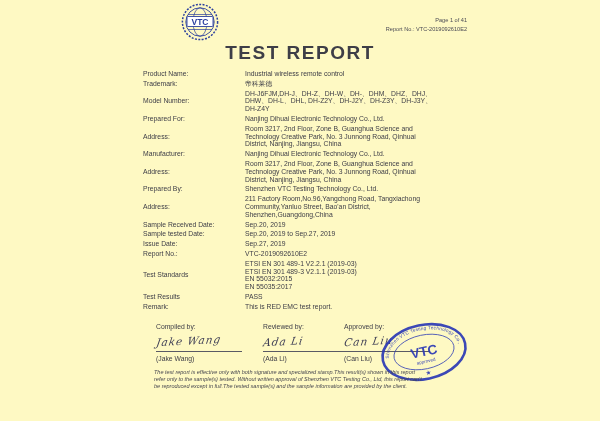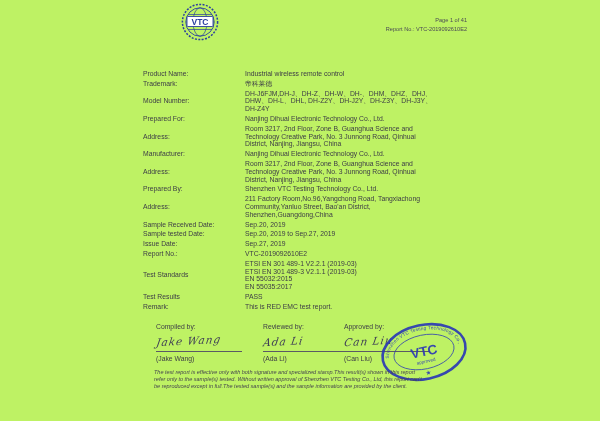--- a/index.html
+++ b/index.html
@@ -2,21 +2,21 @@
 <html><head>
 <meta charset="utf-8">
 <style>
   html,body{margin:0;padding:0;}
   body{
     width:600px;height:421px;position:relative;overflow:hidden;
     background:#ffffff;
     font-family:"Liberation Sans",sans-serif;
     color:#3c3c46;
   }
-  .sheet{position:absolute;inset:0;background:#bef264;}
+  .sheet{position:absolute;inset:0;background:#fef9c3;}
 
   
   .logo{position:absolute;left:181px;top:3px;width:38px;height:38px;}
   .pageinfo{
     position:absolute;top:16px;right:133px;text-align:right;
     font-size:5.6px;line-height:1.6;color:#4b4b55;
   }
   .title{
     position:absolute;left:130px;top:42px;width:340px;margin:0;
     text-align:center;font-size:19px;font-weight:bold;color:#3e3e47;
@@ -75,20 +75,21 @@
       <rect x="6" y="13.5" width="26" height="10" fill="#ffffff" stroke="#2b3f9e" stroke-width="0.9" rx="1"></rect>
       <text x="19" y="21.8" text-anchor="middle" font-size="8.5" font-weight="bold" fill="#2b3f9e" font-family="Liberation Sans, sans-serif">VTC</text>
     </svg>
   </div>
 
   <div class="pageinfo">
     <div>Page 1 of 41</div>
     <div>Report No.: VTC-2019092610E2</div>
   </div>
 
+  <h1 class="title">TEST REPORT</h1>
 
   <div class="fields">
       <div class="frow">
         <div class="flabel">Product Name:</div>
         <div class="fvalue">
           <div>Industrial wireless remote control</div>
         </div>
       </div>
       <div class="frow">
         <div class="flabel">Trademark:</div>

